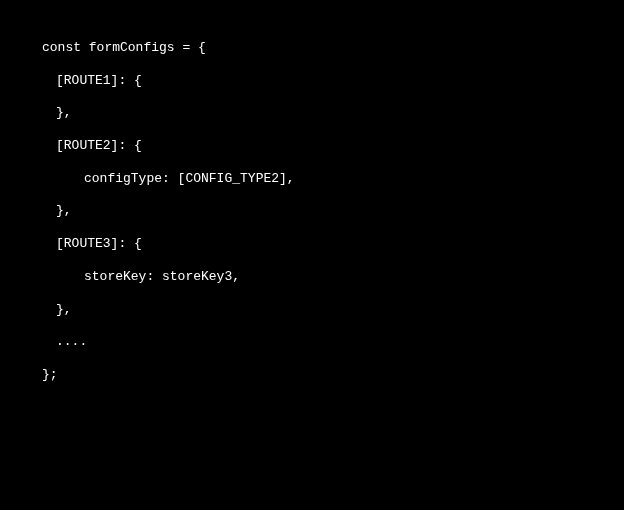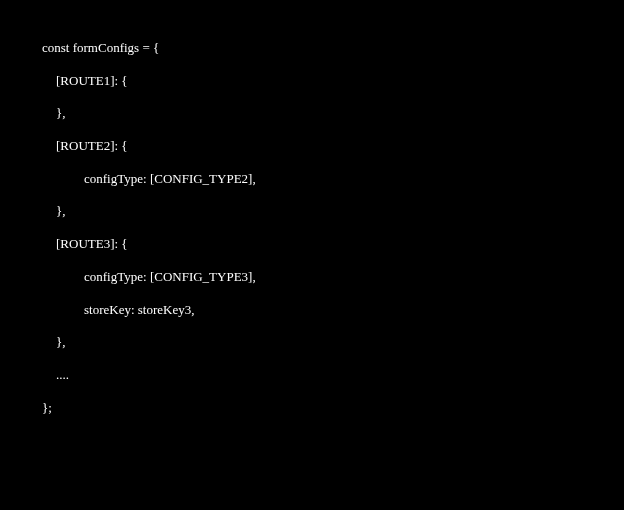--- a/index.html
+++ b/index.html
@@ -1,19 +1,18 @@
 <!DOCTYPE html>
 <html><head>
   <meta charset="utf-8">
   <style>
     * {
       margin: 8px;
       padding: 0;
       box-sizing: border-box;
-      font-family: Liberation Serif, serif;
     }
     body {
       background: #000000;
       color: #ffffff;
       font-family: "Consolas", "Monaco", "Courier New", monospace;
       font-size: 13px;
       line-height: 1.9;
       padding: 12px 10px;
       width: 624px;
       height: 510px;
@@ -33,18 +32,17 @@
 <body>
 
 <div>
   <div class="code-line">const formConfigs = {</div>
   <div class="code-line indent-1">[ROUTE1]: {</div>
   <div class="code-line indent-1">},</div>
   <div class="code-line indent-1">[ROUTE2]: {</div>
   <div class="code-line indent-2">configType: [CONFIG_TYPE2],</div>
   <div class="code-line indent-1">},</div>
   <div class="code-line indent-1">[ROUTE3]: {</div>
-  <div class="code-line indent-2">configType: [CONFIG_TYPE3],</div>
   <div class="code-line indent-2">storeKey: storeKey3,</div>
   <div class="code-line indent-1">},</div>
   <div class="code-line indent-1">....</div>
   <div class="code-line">};</div>
 </div>
 
 </body></html>

